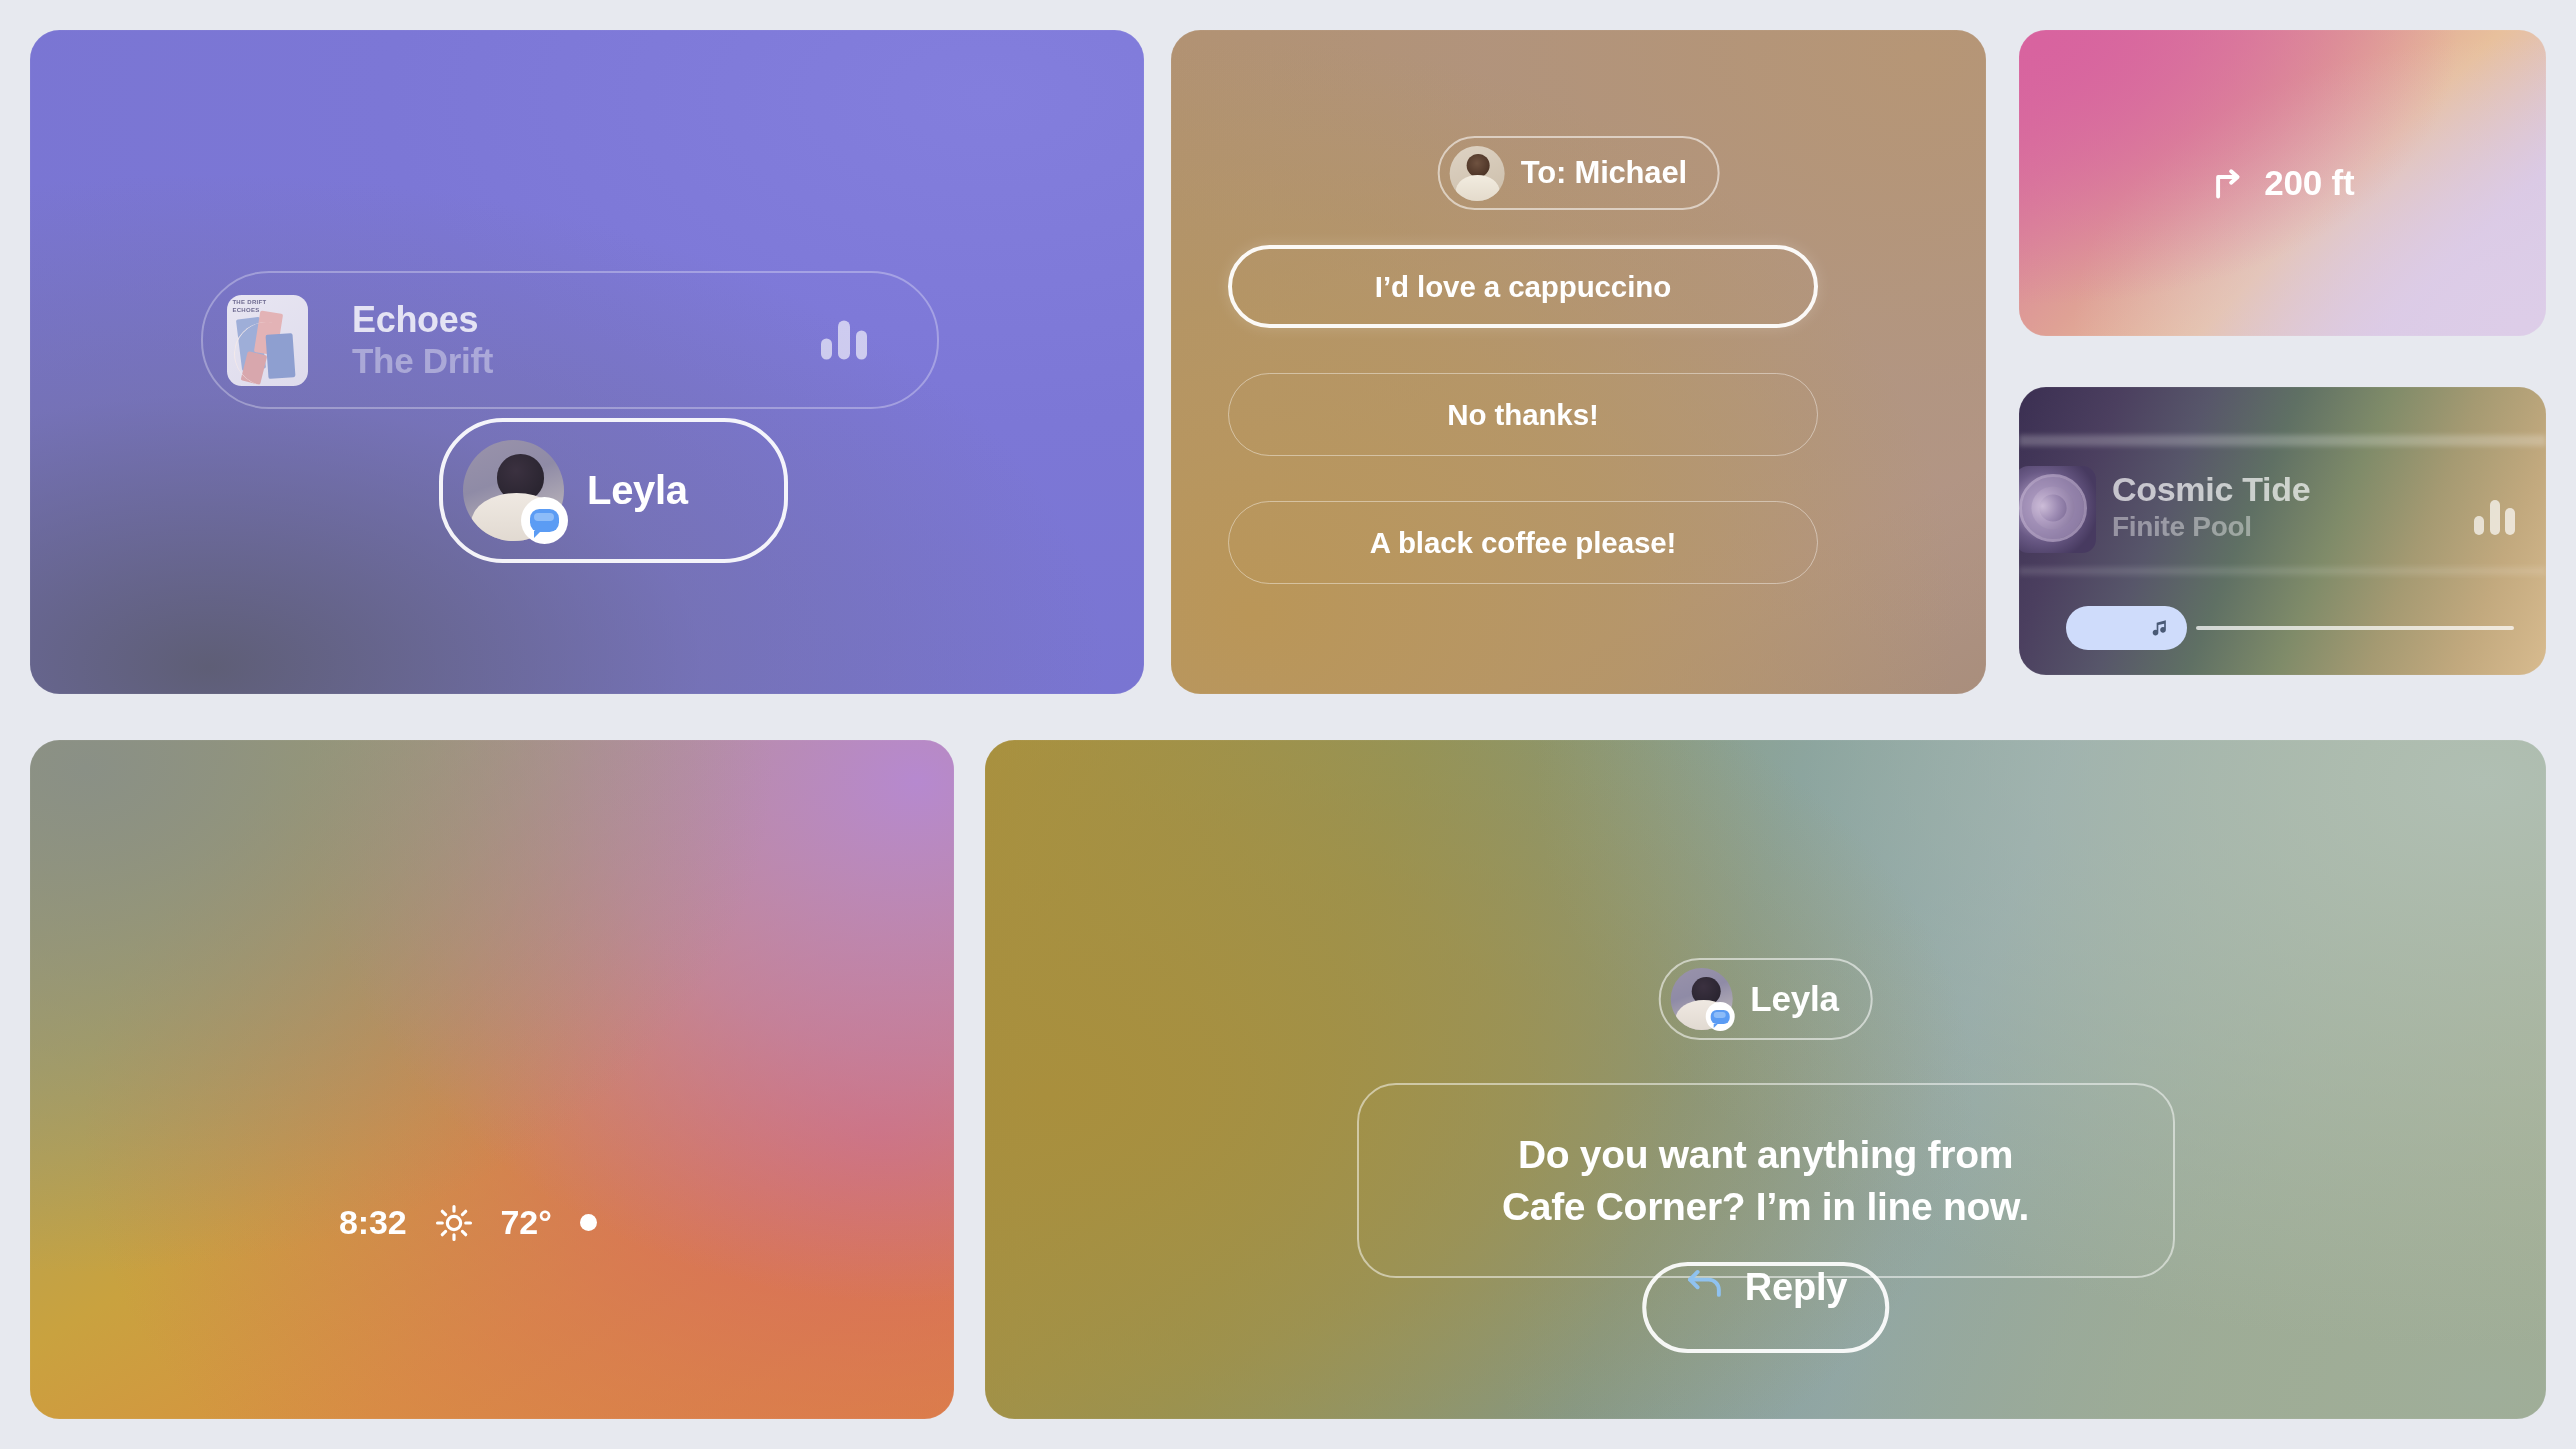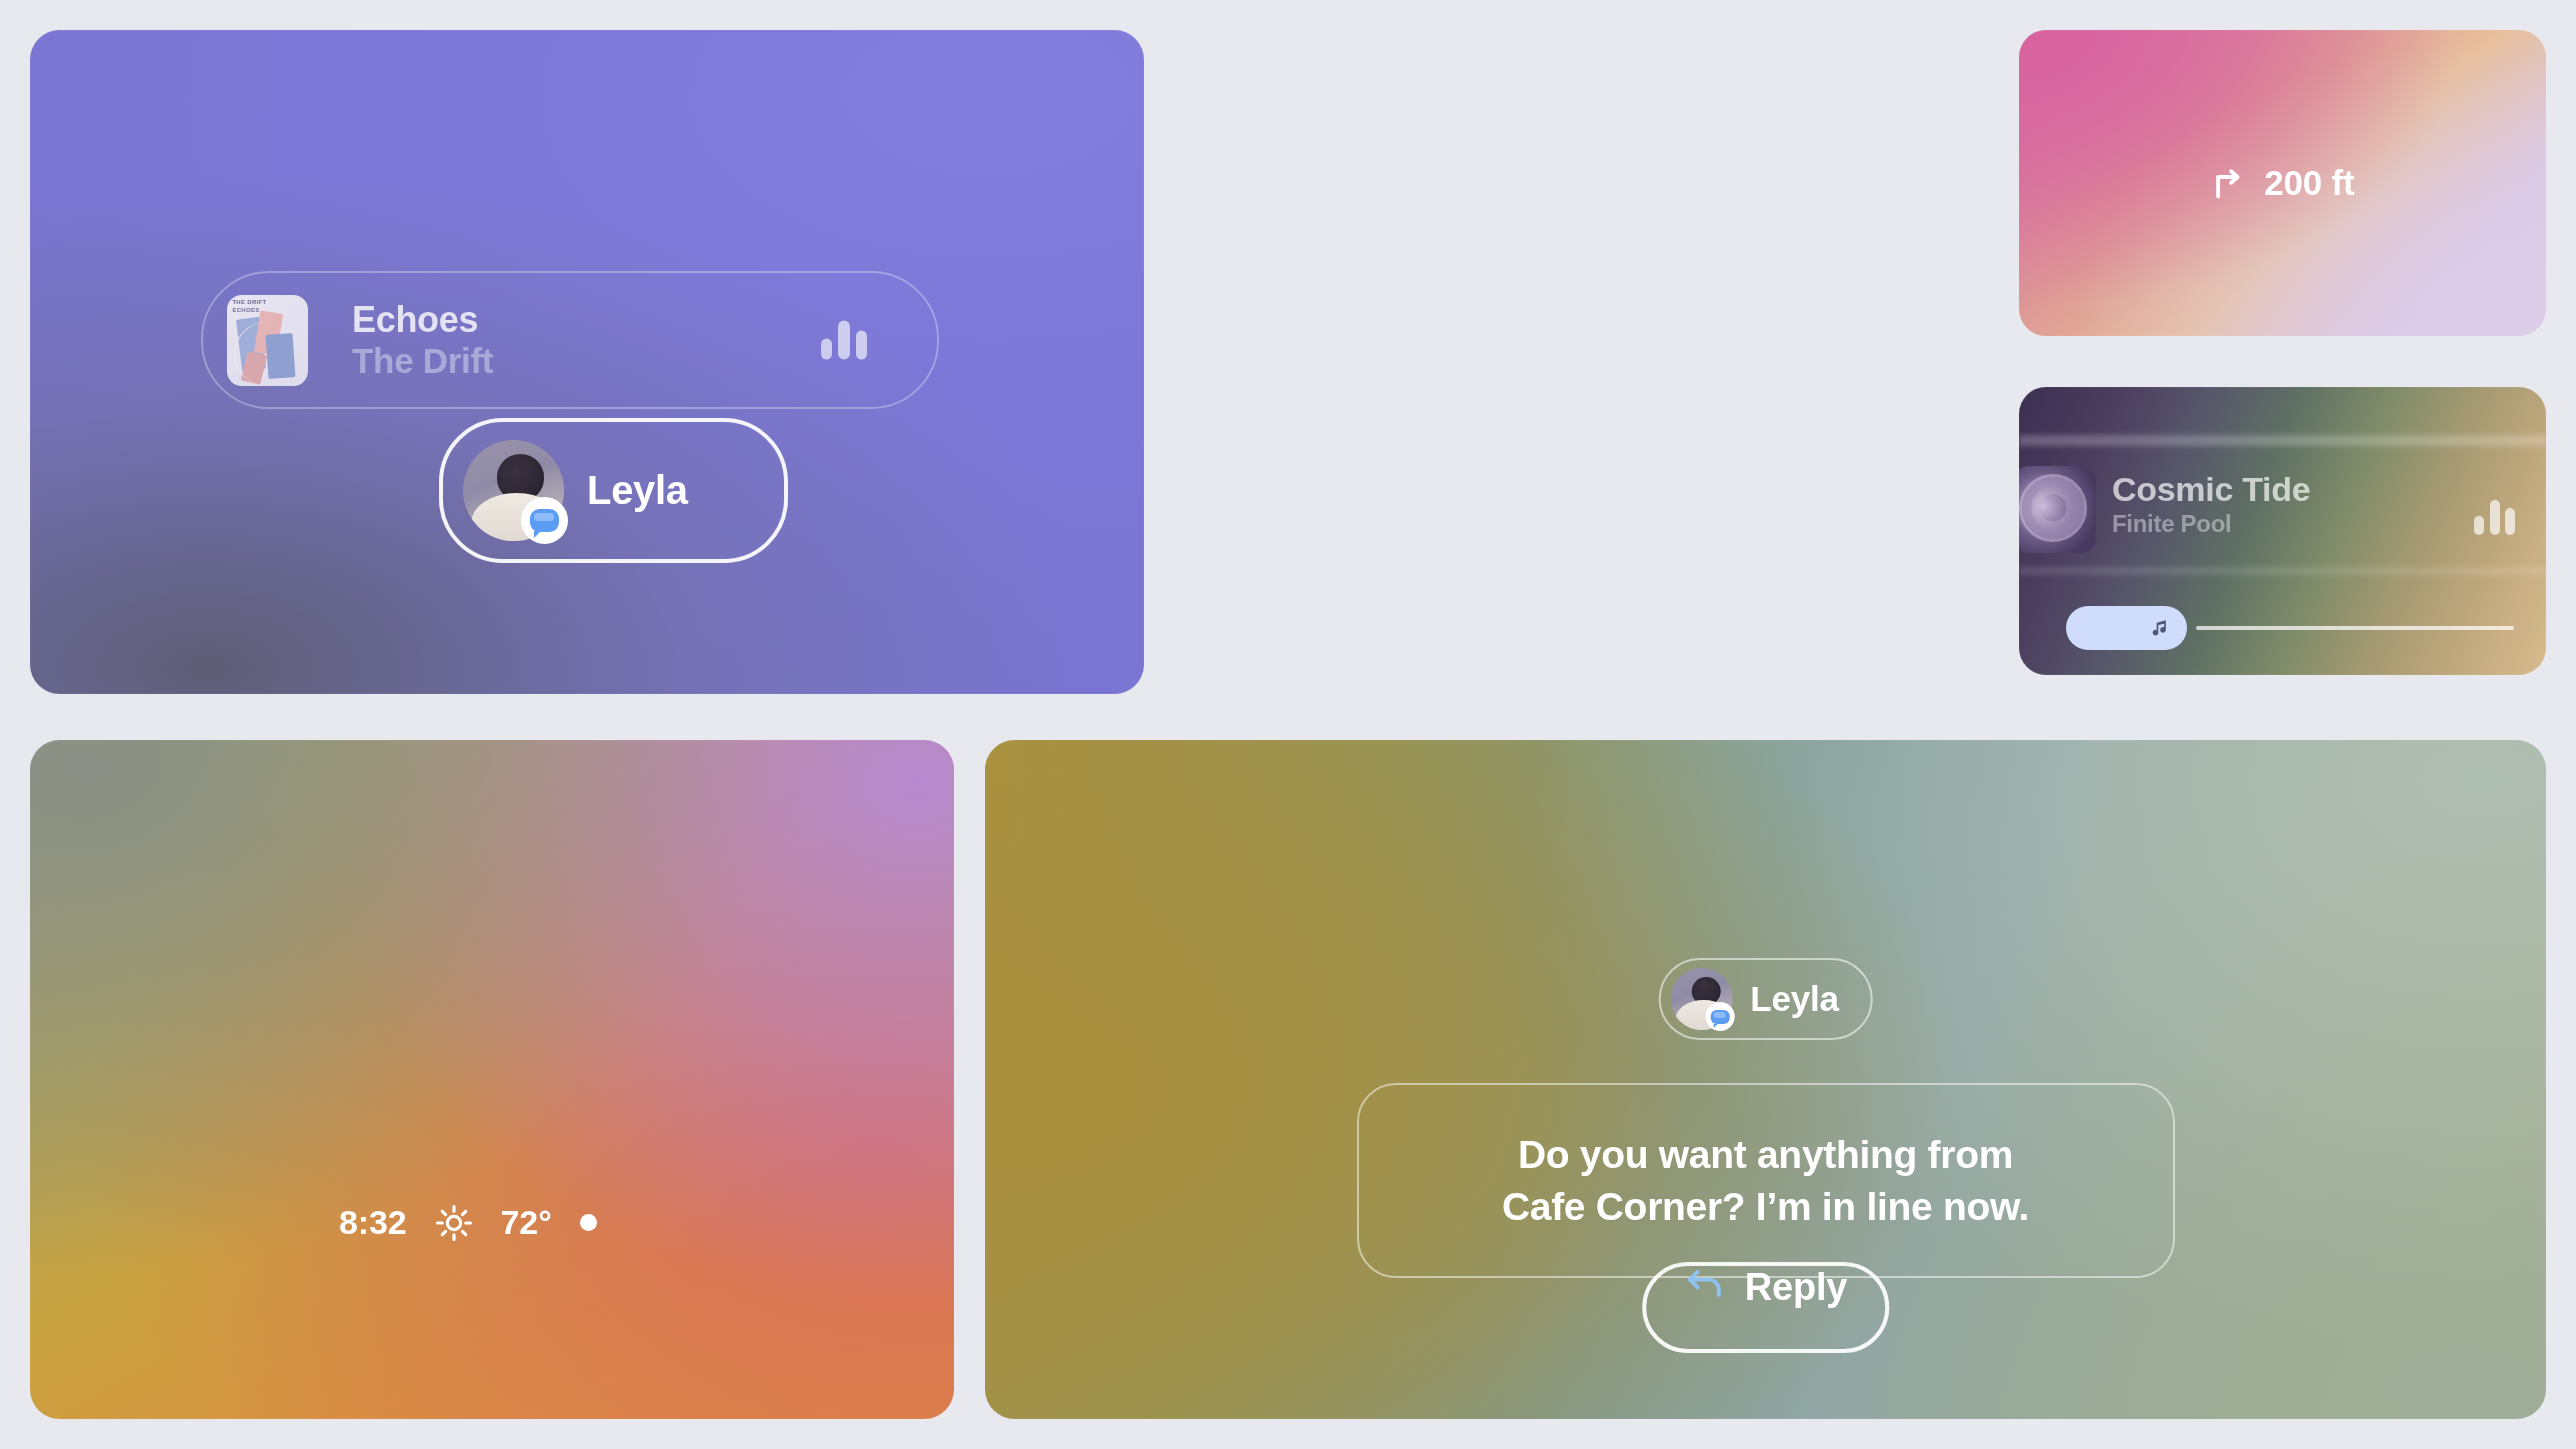--- a/index.html
+++ b/index.html
@@ -176,21 +176,21 @@
     background:radial-gradient(circle at 34% 46%, #cdbdd8 0%, #9d8bb3 22%, #6a5a86 48%, #473a60 78%);
     overflow:hidden;
   }
   .cosmic-art::before{
     content:"";position:absolute;left:4px;top:8px;width:62px;height:62px;border-radius:50%;
     border:3.4px solid rgba(205,190,218,.55);
     box-shadow:inset 0 0 0 9.4px rgba(150,132,176,.45), inset 0 0 0 17.4px rgba(205,190,218,.35);
   }
   .cosmic-meta{position:absolute;left:93px;top:82px;}
   .cosmic-title{font-size:34px;font-weight:700;color:rgba(255,255,255,.68);letter-spacing:-0.3px;line-height:1.2;}
-  .cosmic-artist{font-size:24px;font-weight:600;color:rgba(255,255,255,.40);letter-spacing:-0.3px;line-height:1.2;}
+  .cosmic-artist{font-size:28px;font-weight:600;color:rgba(255,255,255,.40);letter-spacing:-0.3px;line-height:1.2;}
   .cosmic-eq{position:absolute;right:31px;top:113px;display:flex;align-items:flex-end;gap:5.4px;height:35px;}
   .cosmic-eq i{display:block;width:10px;border-radius:5.4px;background:rgba(255,255,255,.68);}
   .cosmic-eq i:nth-child(1){height:19px;}
   .cosmic-eq i:nth-child(2){height:35px;}
   .cosmic-eq i:nth-child(3){height:27px;}
   .cosmic-scrub{position:absolute;left:47px;right:32px;top:219px;height:44px;display:flex;align-items:center;}
   .scrub-thumb{
     width:121px;height:44px;border-radius:23px;background:#cfdcfb;
     display:flex;align-items:center;justify-content:flex-end;padding-right:17.4px;flex:none;
   }
@@ -309,20 +309,29 @@
       <div class="avatar">
         <div class="photo"></div>
         <div class="badge-msg">
             <div class="bub"></div>
           </div>
       </div>
       <div class="leyla-name">Leyla</div>
     </div>
   </div>
 
+  <div class="card" id="card-suggestions">
+    <div class="to-pill">
+      <div class="to-avatar"></div>
+      <div class="to-text">To: Michael</div>
+    </div>
+    <div class="sugg primary" id="sugg-0">I’d love a cappuccino</div>
+    <div class="sugg" id="sugg-1">No thanks!</div>
+    <div class="sugg" id="sugg-2">A black coffee please!</div>
+  </div>
 
   <div class="card" id="card-navigation">
     <div class="nav-center">
       <svg class="turn-icon" viewBox="0 0 24 24" fill="none" stroke="#ffffff" stroke-width="2.4" stroke-linecap="round" stroke-linejoin="round">
         <path d="M5 20V8h11"></path>
         <path d="M13 4.5L17 8l-4 3.5"></path>
       </svg>
       <div class="nav-dist">200 ft</div>
     </div>
   </div>

